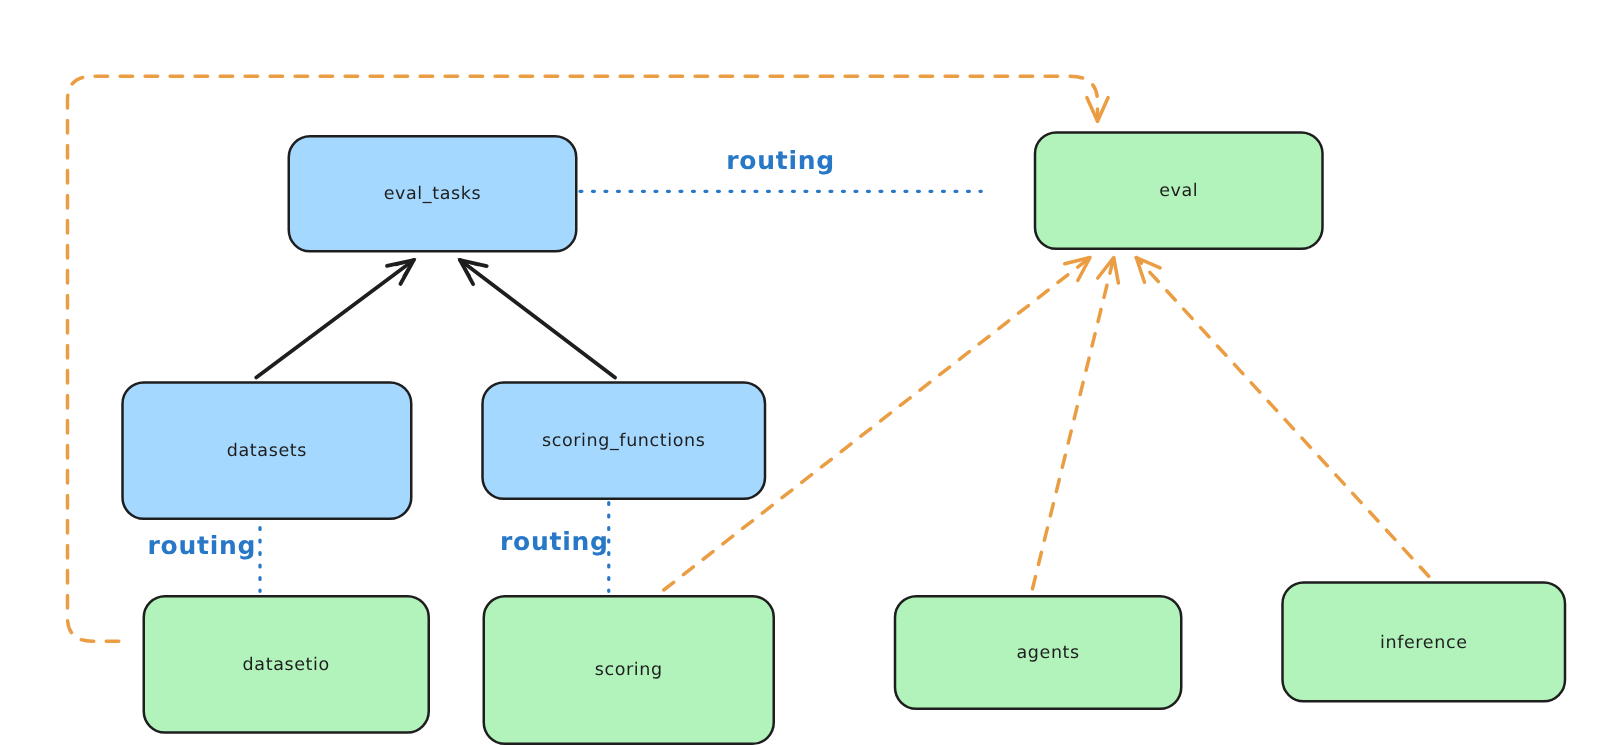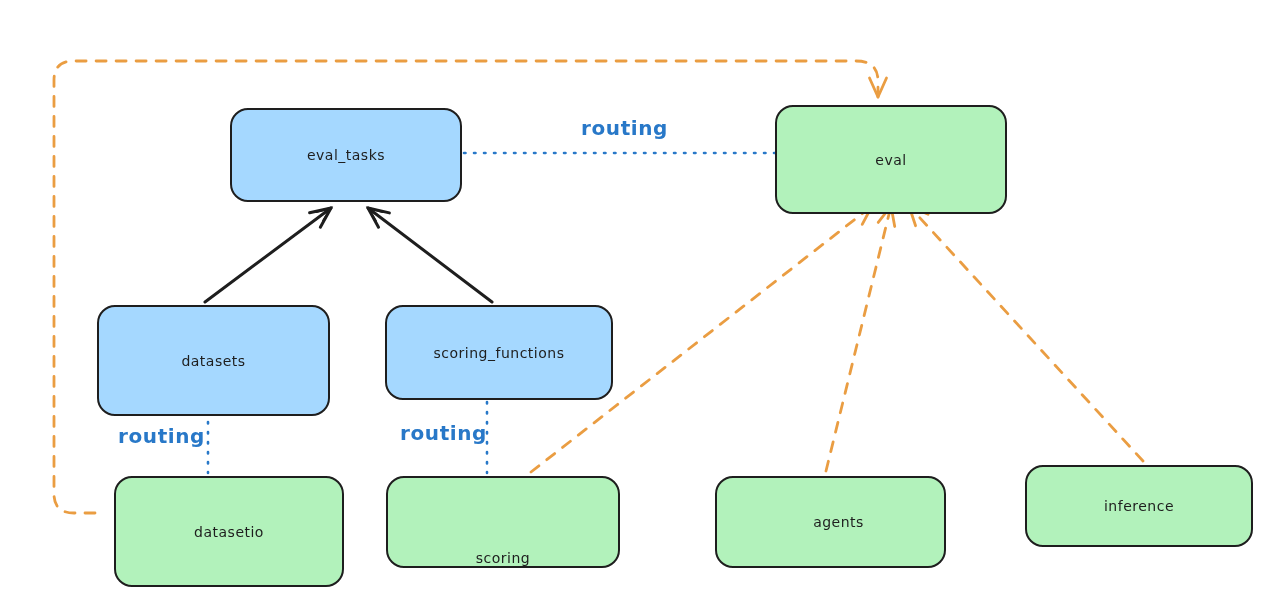--- a/index.html
+++ b/index.html
@@ -87,45 +87,45 @@
 
     <path class="edge dashed stroke-orange" marker-end="url(#ah-orange)" d="M826 471 L891 206"></path>
 
     <path class="edge dashed stroke-orange" marker-end="url(#ah-orange)" d="M1143 461 L909 206"></path>
   </svg>
 
   <div class="node blue" style="left:230px;  top:108px; width:232px; height:94px;">
     <span>eval_tasks</span>
   </div>
 
-  <div class="node green" style="left:775px;  top:105px; width:232px; height:109px;">
+  <div class="node green" style="left:827px;  top:105px; width:232px; height:95px;">
     <span>eval</span>
   </div>
 
   <div class="node blue" style="left:97px;   top:305px; width:233px; height:111px;">
     <span>datasets</span>
   </div>
 
   <div class="node blue" style="left:385px;  top:305px; width:228px; height:95px;text-align:right;">
     <span>scoring_functions</span>
   </div>
 
   <div class="node green" style="left:114px;   top:476px; width:230px; height:111px;">
     <span>datasetio</span>
   </div>
 
-  <div class="node green" style="left:386px;  top:476px; width:234px; height:92px;align-items:flex-end;">
+  <div class="node green" style="left:386px;  top:476px; width:234px; height:120px;">
     <span>scoring</span>
   </div>
 
   <div class="node green" style="left:715px;  top:476px; width:231px; height:92px;padding-left:16px;">
     <span>agents</span>
   </div>
 
-  <div class="node green" style="left:1025px; top:465px; width:228px; height:82px;">
+  <div class="node green" style="left:1025px; top:465px; width:228px; height:97px;">
     <span>inference</span>
   </div>
 
   <div class="edge-label" style="left:581px; top:116px;">routing</div>
 
   <div class="edge-label" style="left:118px; top:424px;">routing</div>
 
   <div class="edge-label" style="left:400px; top:421px;">routing</div>
 
 </div>

